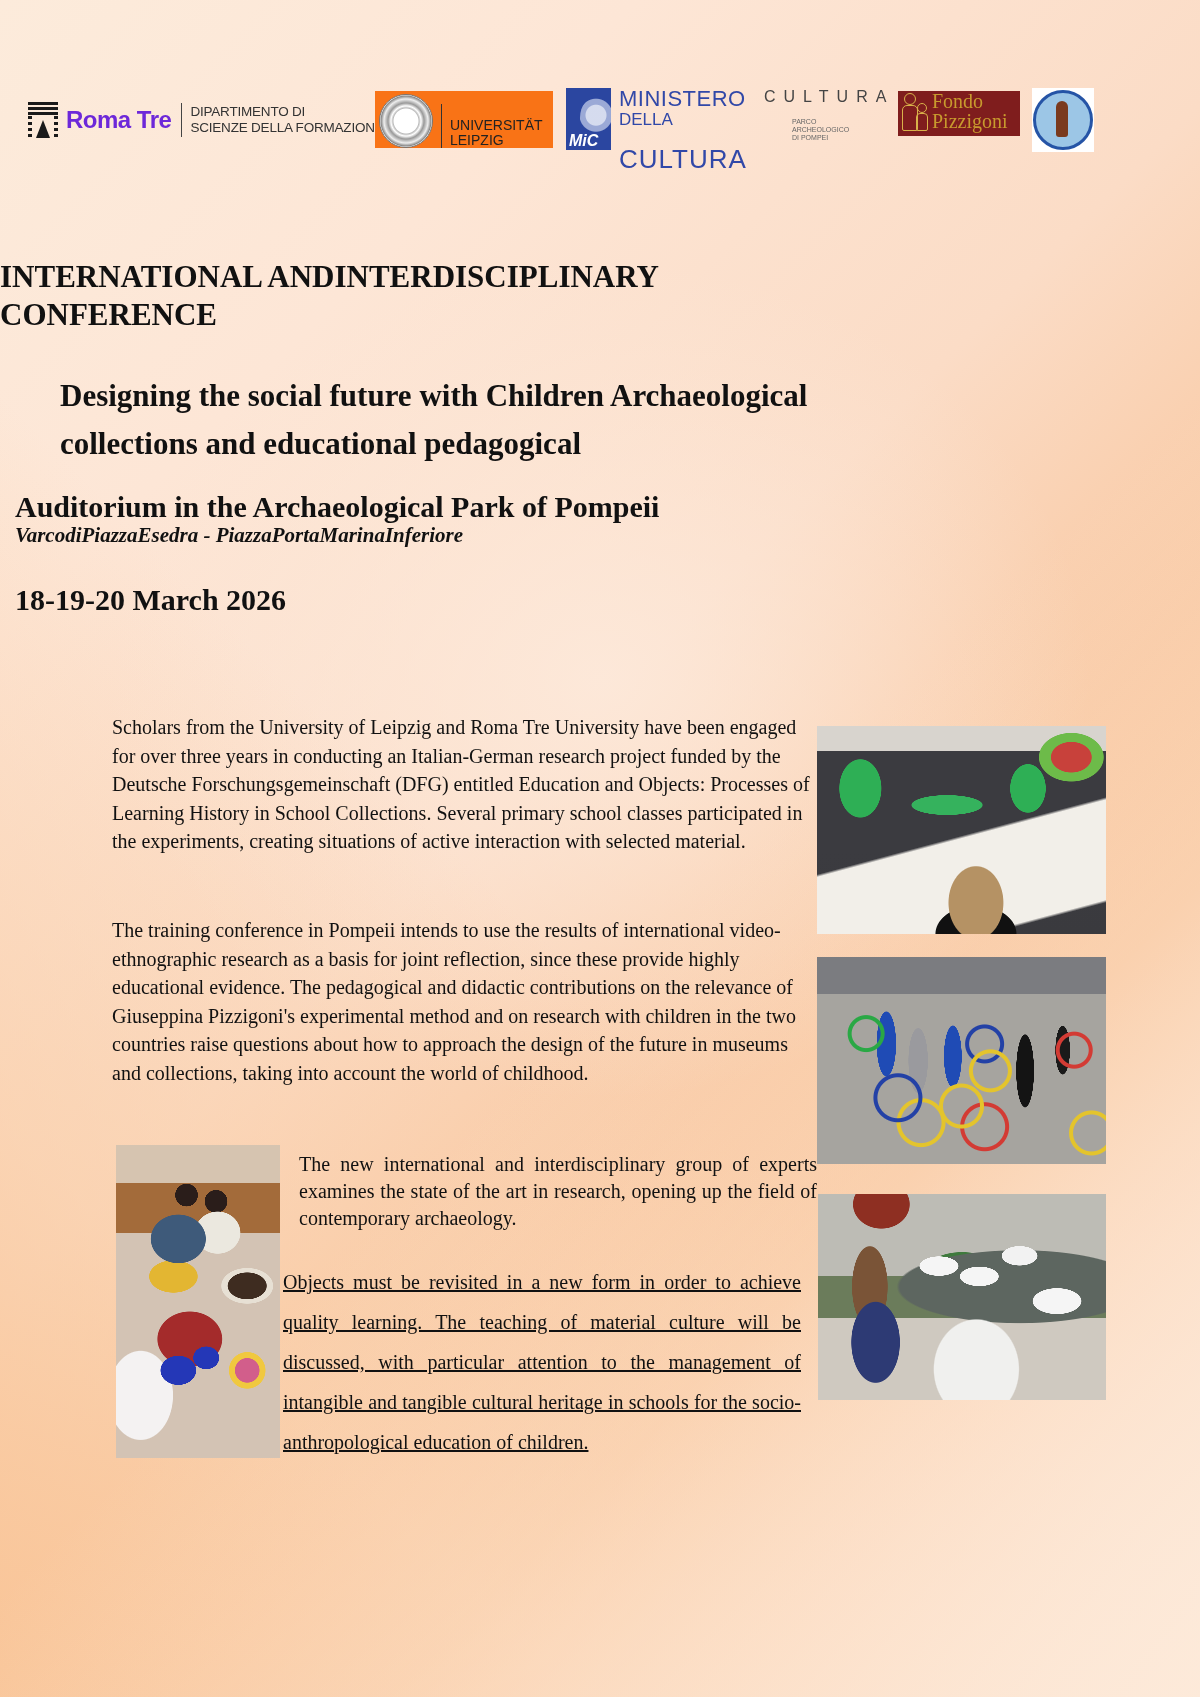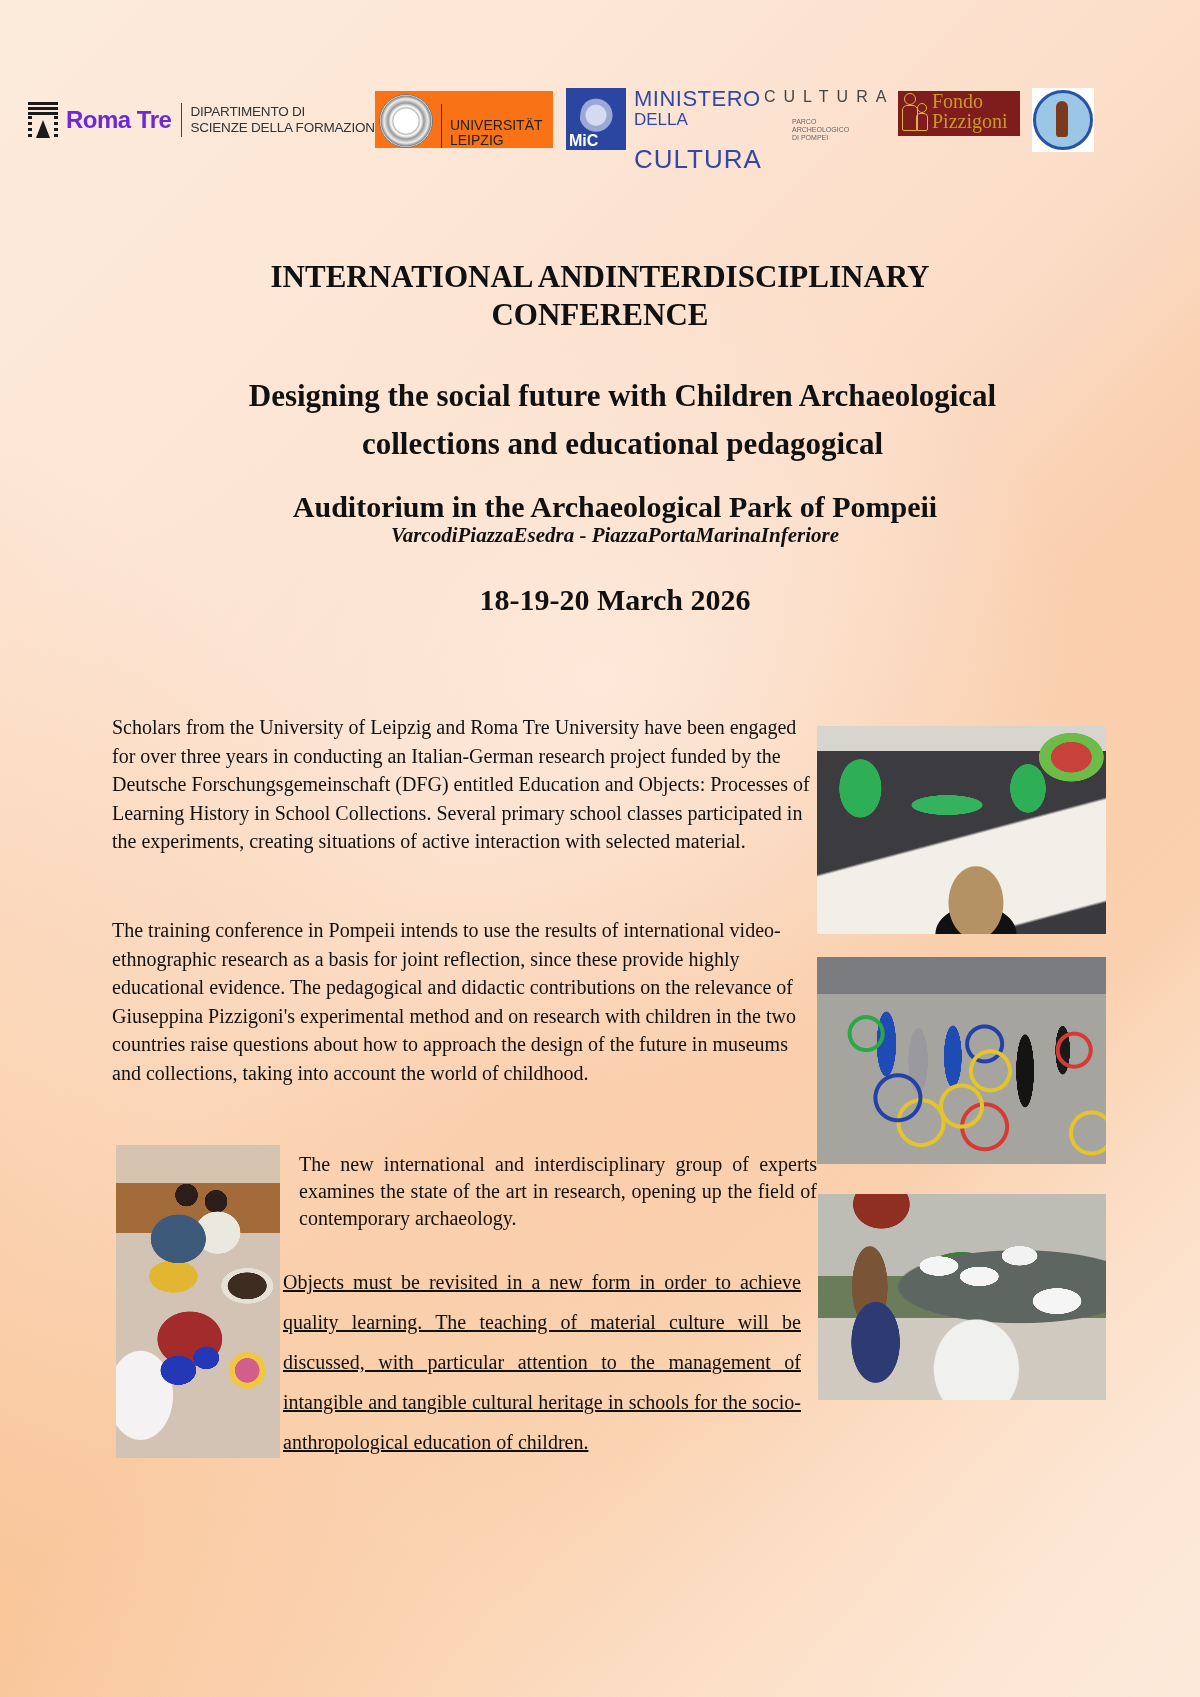--- a/index.html
+++ b/index.html
@@ -35,21 +35,21 @@
   .rt-sep { width: 1px; height: 34px; background: #444; margin: 0 8px 0 10px; }
   .rt-dept { font-family: "Liberation Sans", sans-serif; font-size: 13.5px; line-height: 16px; color: #333; letter-spacing: -0.2px; }
 
   .logo-leipzig { left: 375px; top: 91px; width: 178px; height: 57px; background: #f97316; display: flex; align-items: flex-end; }
   .seal { width: 52px; height: 52px; border-radius: 50%; margin-left: 4px; border: 1px solid #777;
     background: radial-gradient(circle, #fff 0 12px, #bbb 13px, #fff 15px, #999 18px, #eee 22px, #888 25px, #fff 26px); }
   .leip-sep { width: 1px; height: 44px; background: #333; margin: 0 8px; }
   .leip-text { font-family: "Liberation Sans", sans-serif; font-size: 14px; line-height: 15px; color: #222; }
 
   .logo-mic { left: 566px; top: 88px; height: 62px; display: flex; align-items: stretch; }
-  .mic-box { width: 60px; height: 62px; background: #2b46a0; position: relative; overflow: hidden; }
+  .mic-box { width: 45px; height: 62px; background: #2b46a0; position: relative; overflow: hidden; font-style: italic; }
   .mic-box .face { position: absolute; left: 14px; top: 8px; width: 40px; height: 48px; border-radius: 45% 40% 40% 50%;
     background: radial-gradient(circle at 40% 40%, #e8ecf7 0 10px, #a7b4dc 11px 16px, #2b46a0 17px); opacity: .9; }
   .mic-box .mic-label { position: absolute; left: 3px; bottom: 0; color: #fff; font-family: "Liberation Sans", sans-serif; font-size: 16px; font-weight: bold; }
   .mic-text { margin-left: 8px; color: #3148a8; font-family: "Liberation Sans", sans-serif; line-height: 1; }
   .mic-text .l1 { font-size: 22px; letter-spacing: 0.5px; }
   .mic-text .l2 { font-size: 17px; margin-top: 1px; }
   .mic-text .l3 { font-size: 26px; letter-spacing: 1px; margin-top: 18px; }
 
   .logo-pompei { left: 764px; top: 88px; width: 120px; font-family: "Liberation Sans", sans-serif; color: #444; }
   .pompei-word { font-size: 16px; letter-spacing: 8px; white-space: nowrap; }
@@ -61,21 +61,21 @@
   .fondo-fig .b1 { position: absolute; left: 0; top: 14px; width: 14px; height: 24px; border: 1.5px solid #d9b24a; border-radius: 5px 5px 2px 2px; }
   .fondo-fig .h2 { position: absolute; left: 15px; top: 12px; width: 8px; height: 8px; border: 1.5px solid #d9b24a; border-radius: 50%; }
   .fondo-fig .b2 { position: absolute; left: 14px; top: 22px; width: 10px; height: 16px; border: 1.5px solid #d9b24a; border-radius: 4px 4px 2px 2px; }
   .fondo-text { font-family: "Liberation Serif", serif; color: #c89a2e; font-size: 20px; line-height: 20px; margin-left: 4px; }
 
   .logo-osserv { left: 1032px; top: 88px; width: 62px; height: 64px; background: #fff; display: flex; align-items: center; justify-content: center; }
   .osserv-ring { width: 54px; height: 54px; border-radius: 50%; border: 3px solid #2554a6; background: #9cc6e6; position: relative; }
   .osserv-fig { position: absolute; left: 20px; top: 8px; width: 12px; height: 36px; background: #7a3a1e; border-radius: 6px 6px 3px 3px; }
 
   
-  .titles { left: 0; width: 1200px; text-align: center; font-weight: bold; }
+  .titles { left: 0; width: 1200px; text-align: left; font-weight: bold; }
   .t1 { top: 258px; font-size: 31px; line-height: 38px; }
   .t2 { top: 372px; font-size: 31px; line-height: 48px; left: 60px; width: 1125px; }
   .t3 { top: 489px; font-size: 30px; line-height: 36px; left: 15px; }
   .t4 { top: 522px; font-size: 21px; font-style: italic; line-height: 26px; left: 15px; }
   .t5 { top: 580px; font-size: 30px; line-height: 40px; left: 15px; }
 
   
   .para { font-size: 20px; line-height: 28.5px; color: #111; }
   .p1 { left: 112px; top: 713px; width: 700px; }
   .p2 { left: 112px; top: 916px; width: 700px; }

